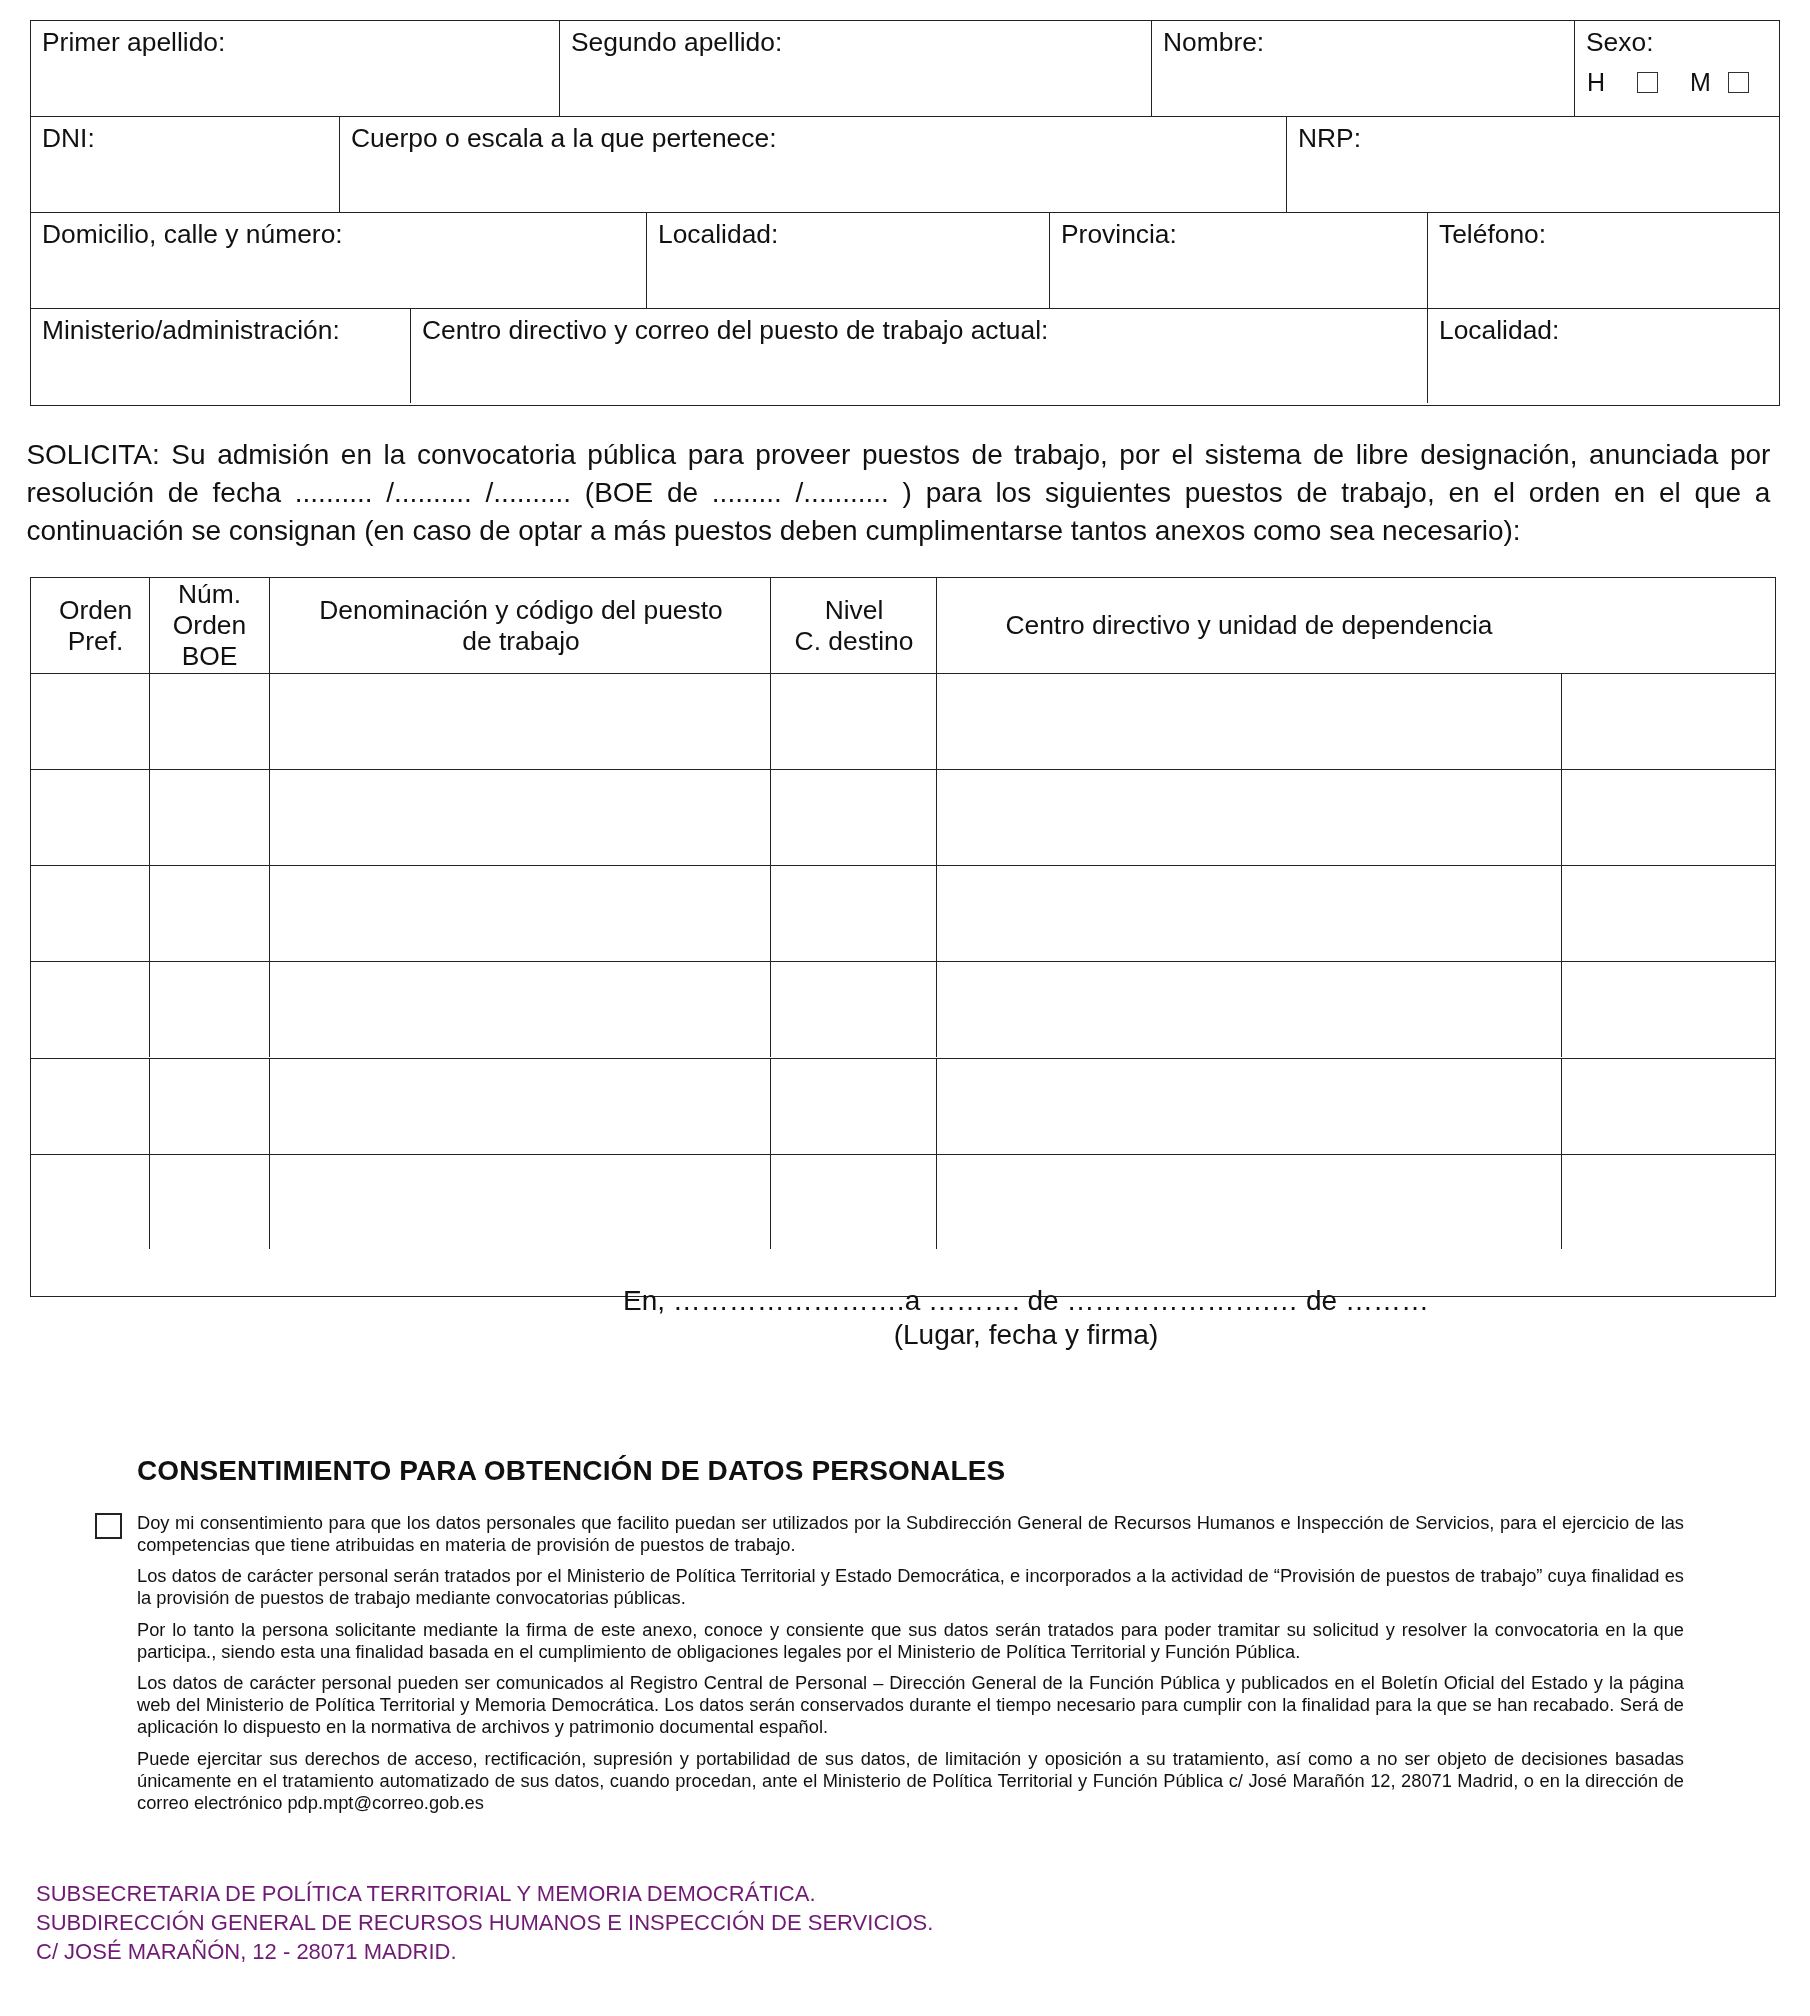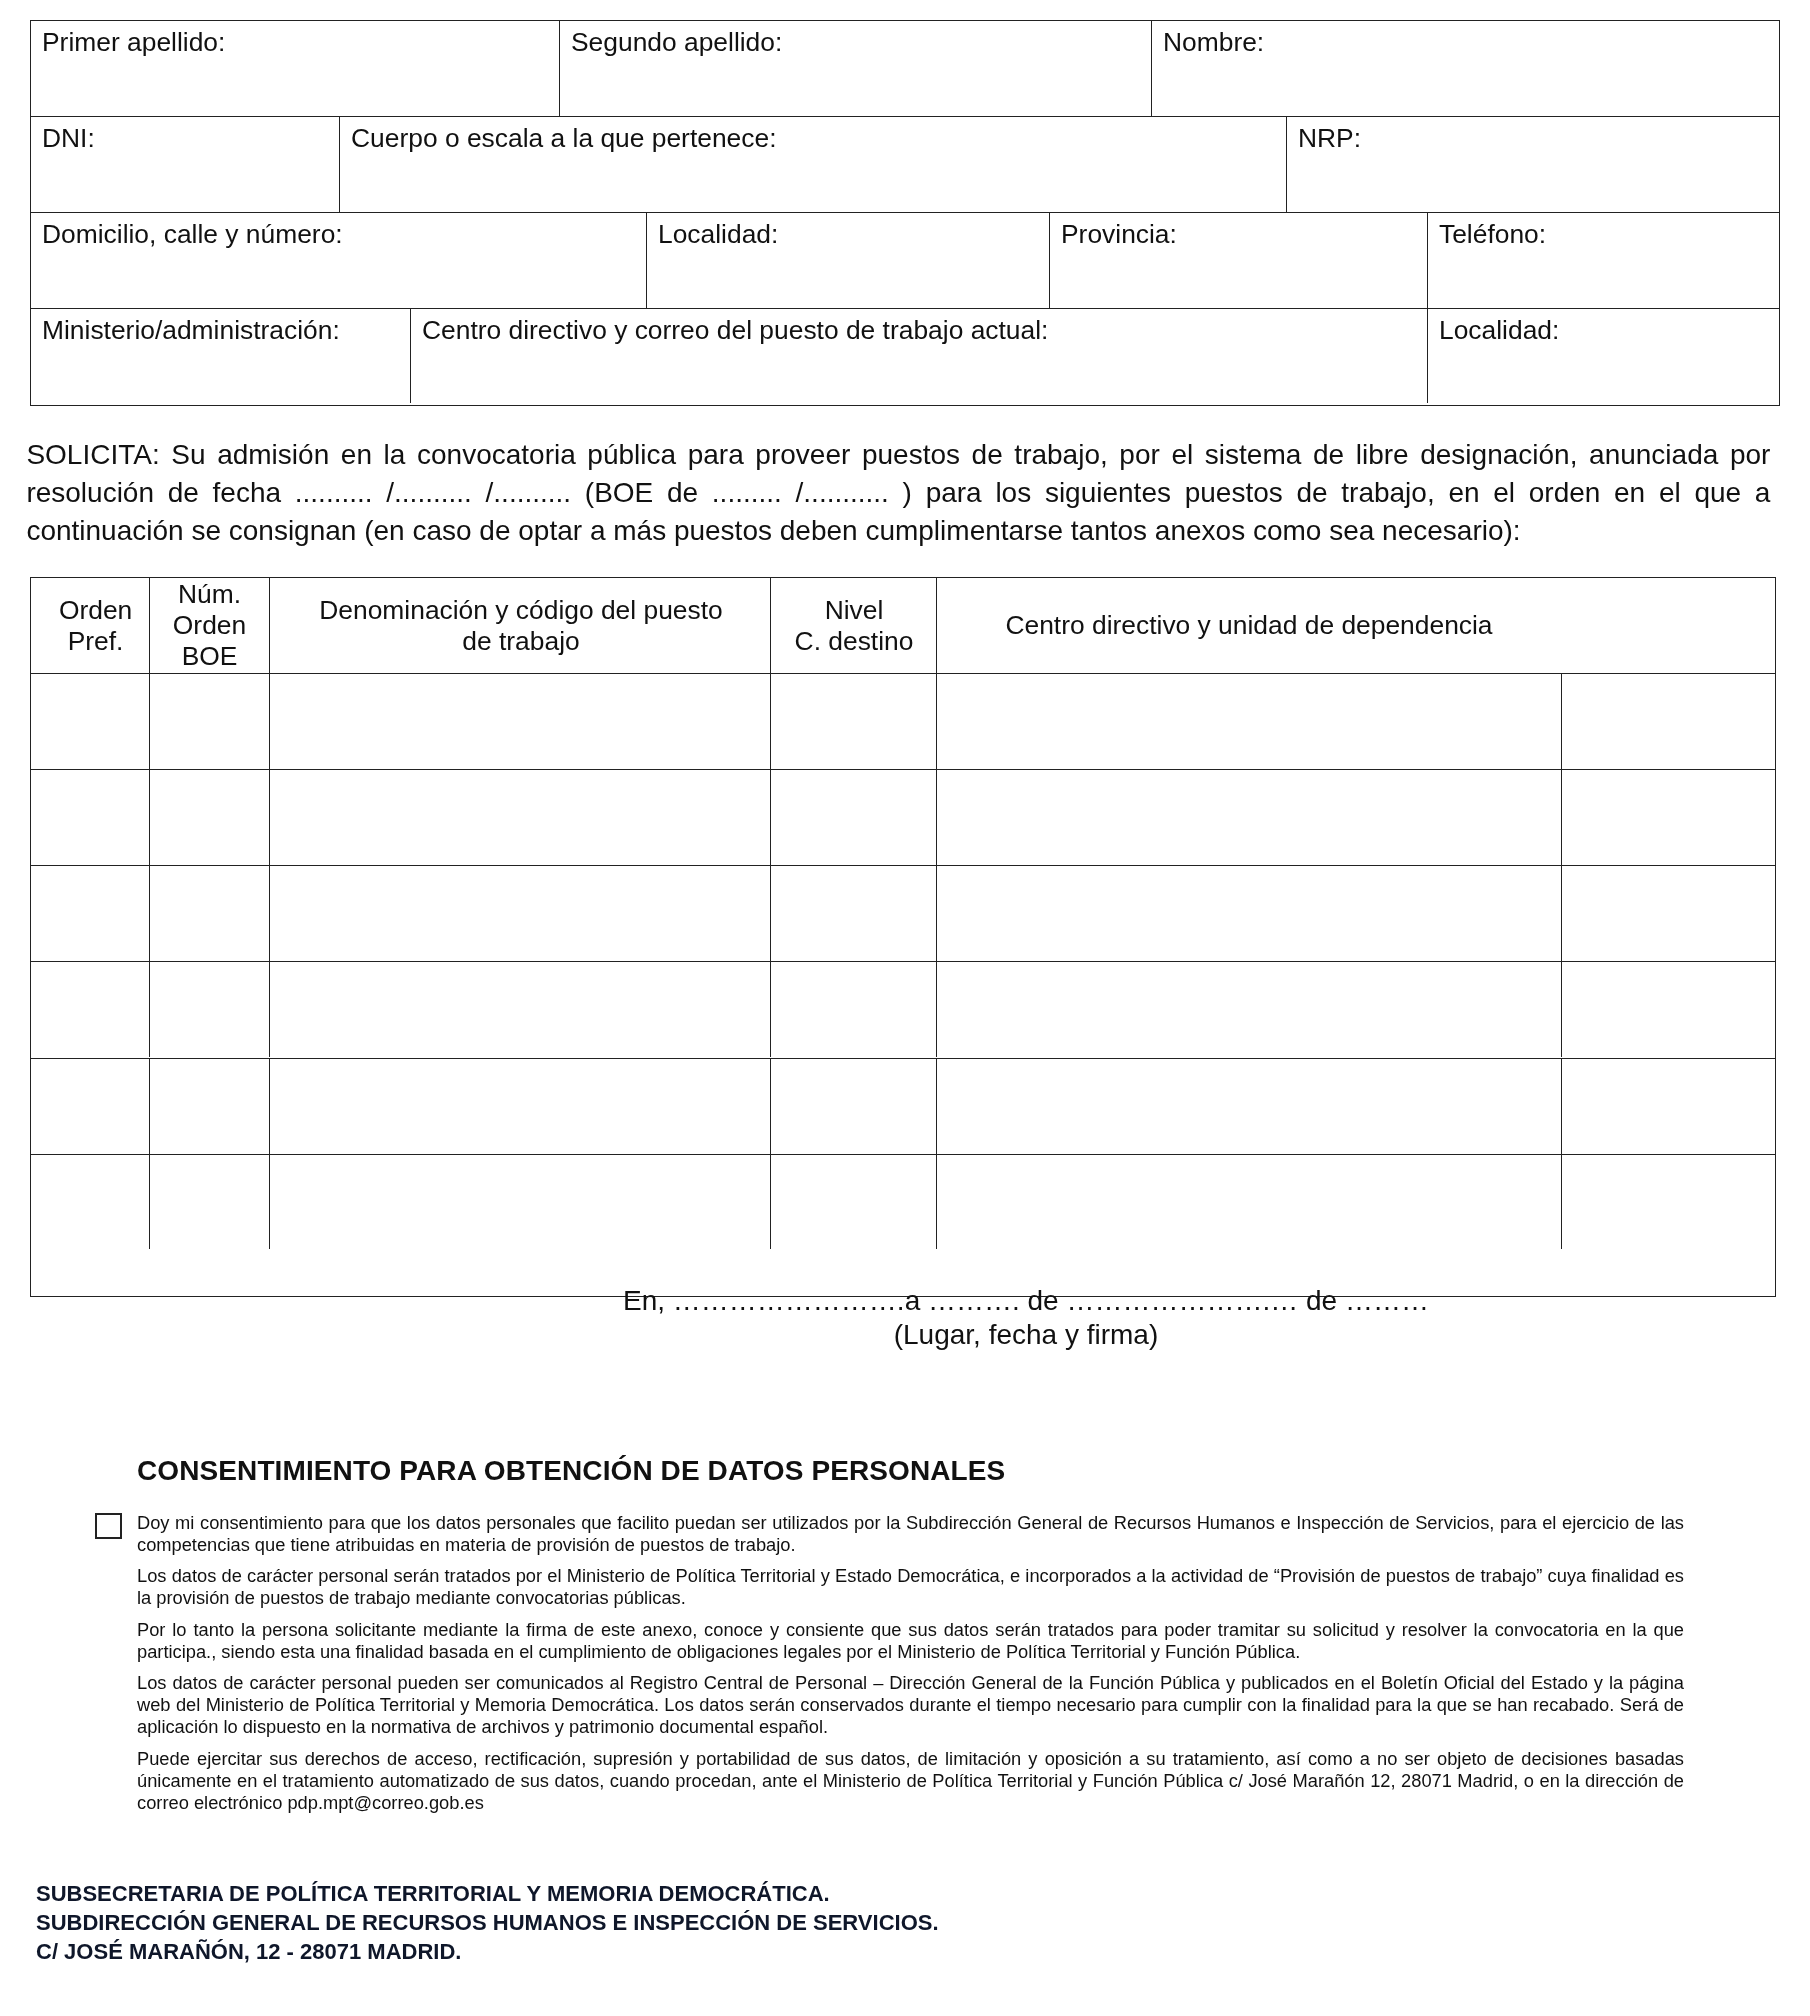--- a/index.html
+++ b/index.html
@@ -51,37 +51,46 @@
   
   .sig { position: absolute; left: 0; width: 1811px; text-align: center; font-size: 28px; line-height: 32px; margin-left: 44px; }
 
   
   .consent-title { position: absolute; left: 137px; top: 1454px; font-size: 28px; font-weight: bold; line-height: 34px; letter-spacing: 0.1px; }
   .consent-check { position: absolute; left: 95px; top: 1513px; width: 27px; height: 26.4px; border: 2.1px solid #222; box-sizing: border-box; background: #fff; cursor: pointer; }
   .consent-text { position: absolute; left: 137px; top: 1512px; width: 1547px; font-size: 18.3px; line-height: 22px; text-align: justify; text-align-last: left; }
   .consent-text p { margin: 0 0 9.4px 0; }
 
   
-  .footer { position: absolute; left: 36px; top: 1879px; font-size: 22px; line-height: 29px; color: #0f172a; font-weight: bold; }
+  .footer { position: absolute; left: 36px; top: 1879px; font-size: 22px; line-height: 29px; color: #701a75; }
   .footer div { white-space: nowrap; }
 </style>
 </head>
 <body>
 
 <div class="grid1">
 
   <div class="g1row" style="top:0;">
     <div class="g1cell div" style="left:528px;width:592px;">
       <span>Segundo apellido:</span>
     </div>
     <div class="g1cell" style="left:0;width:528px;">
       <span>Primer apellido:</span>
     </div>
     <div class="g1cell div" style="left:1120px;width:423px;">
       <span>Nombre:</span>
+    </div>
+    <div class="g1cell div" style="left:1543px;right:0;">
+      <span>Sexo:</span>
+      <div class="sexo-opts">
+        <span class="lbl">H</span>
+        <span class="cbox h-box"></span>
+        <span class="lbl m-lbl">M</span>
+        <span class="cbox m-box"></span>
+      </div>
     </div>
   </div>
 
   <div class="g1row" style="top:95px;">
     <div class="g1cell" style="left:0;width:308px;">
       <span>DNI:</span>
     </div>
     <div class="g1cell div" style="left:308px;width:947px;">
       <span>Cuerpo o escala a la que pertenece:</span>
     </div>

